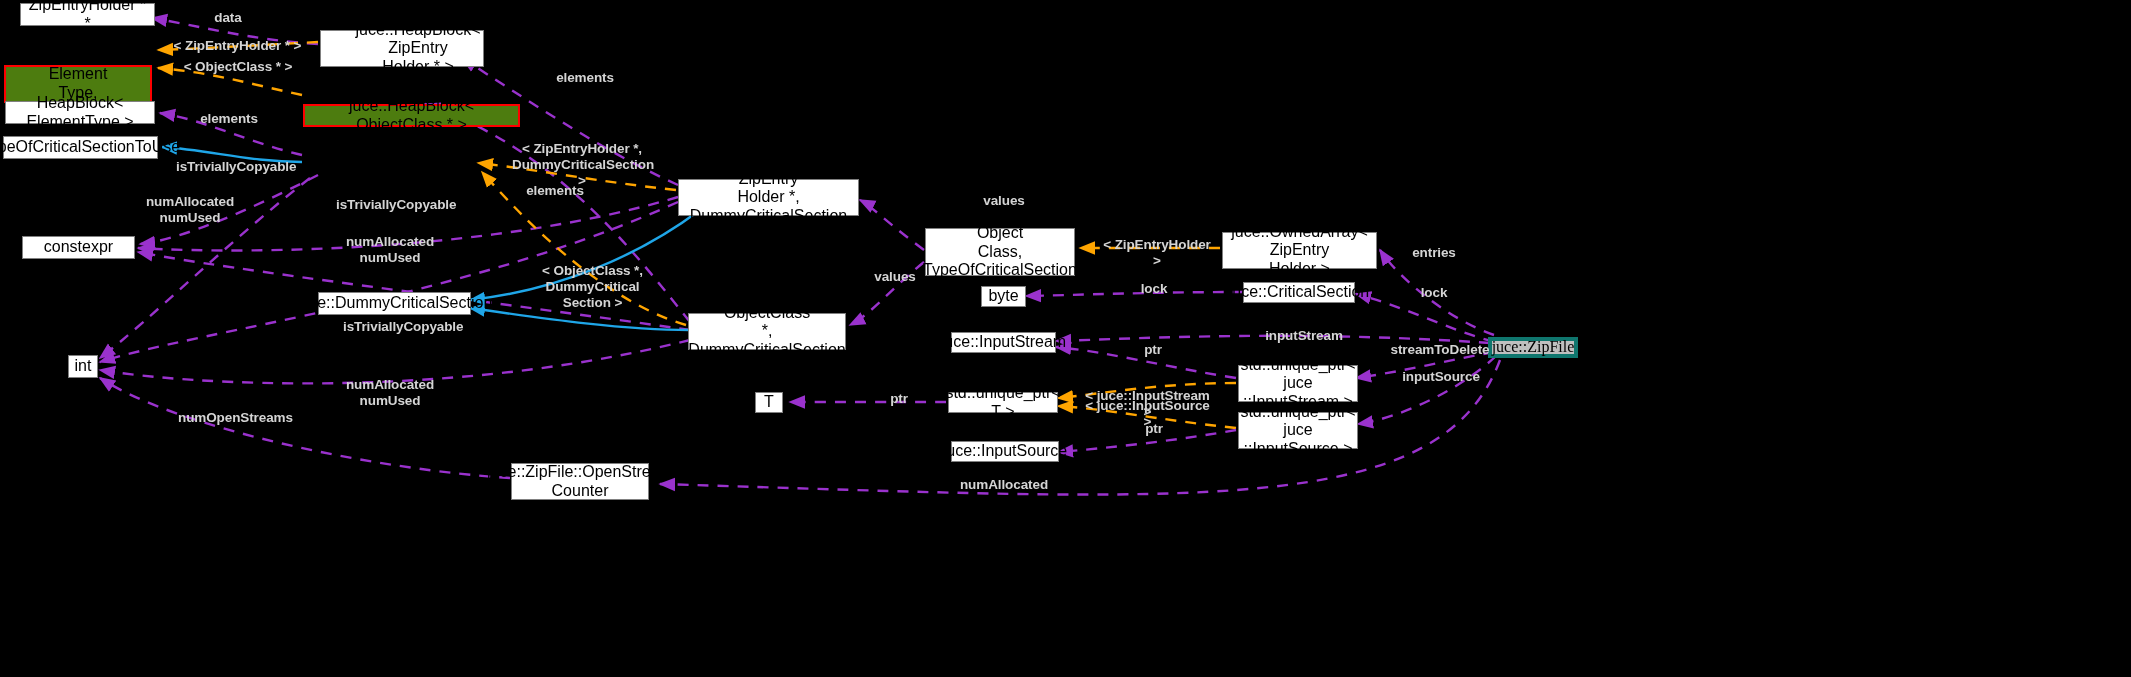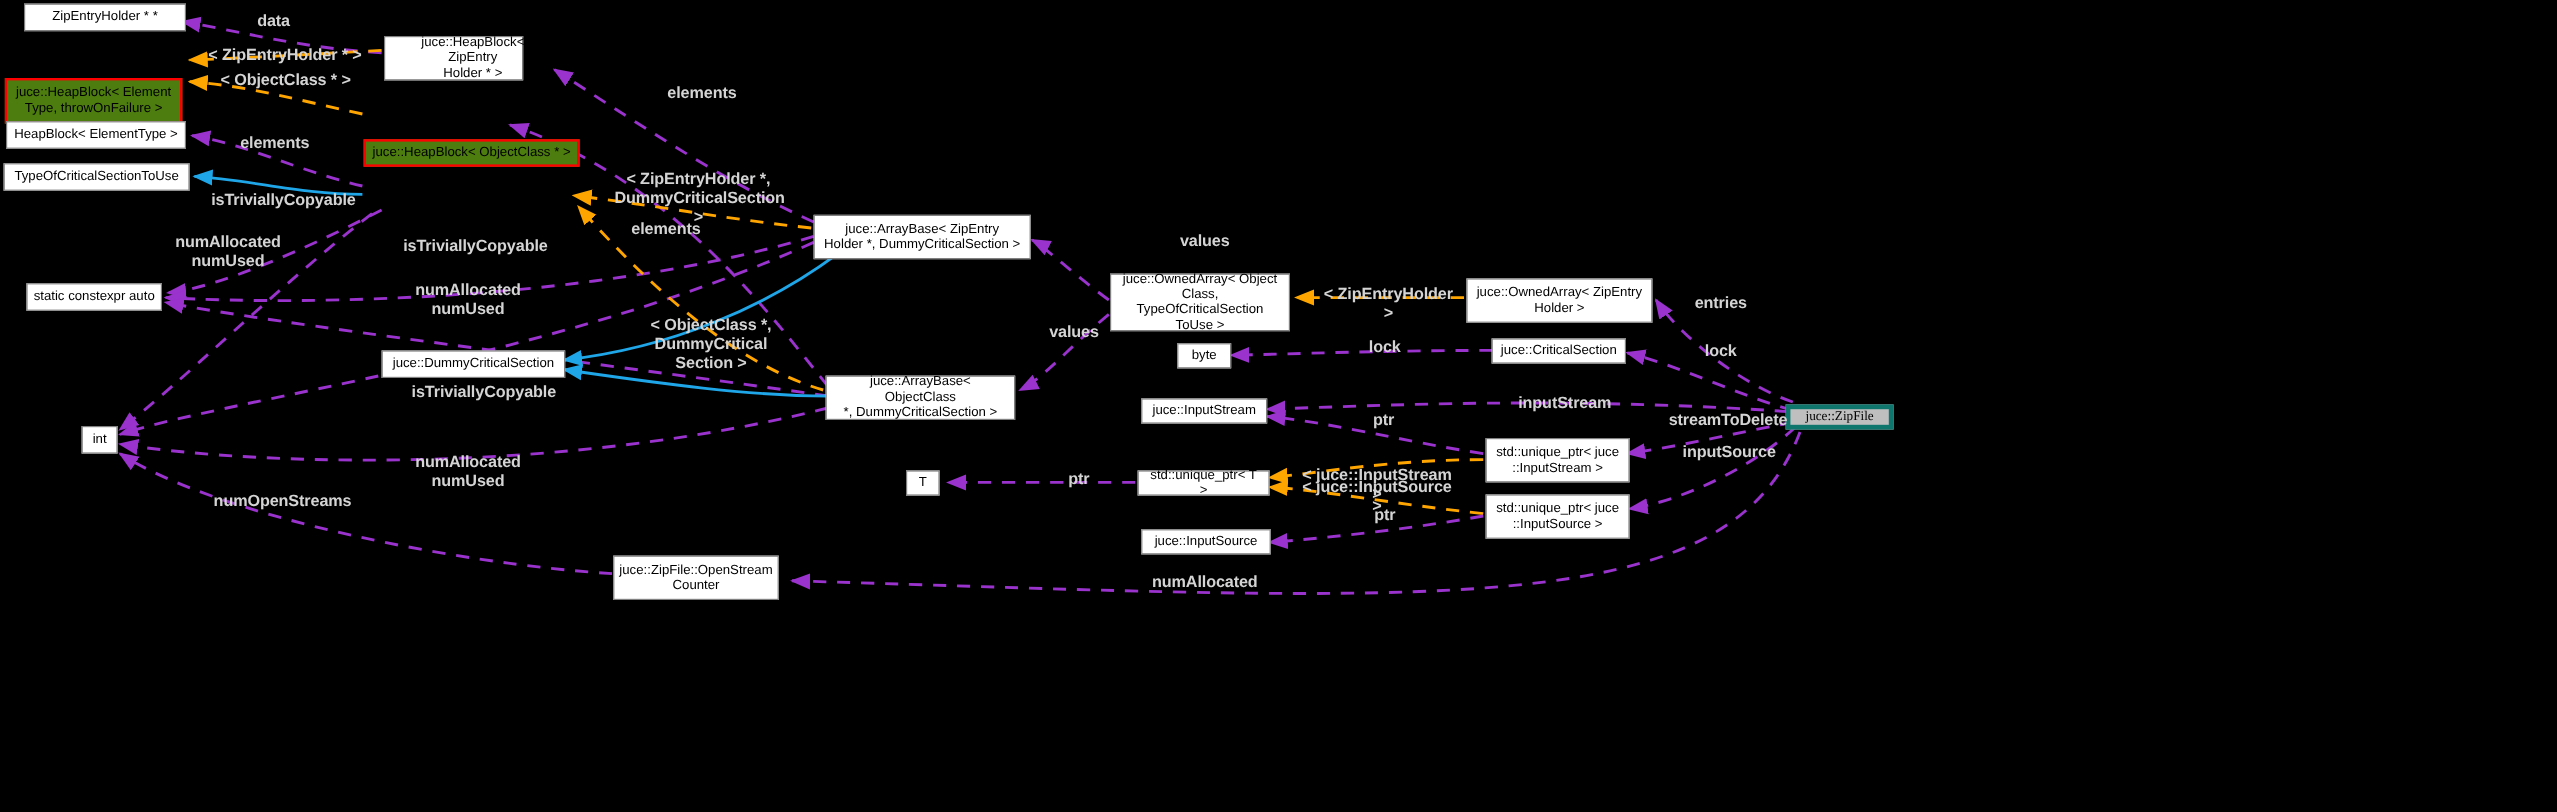--- a/index.html
+++ b/index.html
@@ -12,21 +12,21 @@
   }
   #edges{position:absolute;left:0;top:0;width:2131px;height:677px;}
   .node{
     position:absolute;
     box-sizing:border-box;
     display:flex;align-items:center;justify-content:center;
     text-align:center;
     background:#ffffff;
     color:#000000;
     border:1px solid #808080;
-    font-size:11px;
+    font-size:16px;
     line-height:1.16;
     padding:2px 5px;
     white-space:pre-line;
     letter-spacing:0px;
   }
   .node.hl{
     background:#4d7c0f;
     border:2px solid #ff0000;
     margin-top:20px;
   }
@@ -144,24 +144,24 @@
 Type, throwOnFailure &gt;</div>
 
   <div class="node" style="left:5px;top:101px;width:150px;height:23px;">HeapBlock&lt; ElementType &gt;</div>
 
   <div class="node" style="left:3px;top:136px;width:155px;height:23px;">TypeOfCriticalSectionToUse</div>
 
   <div class="node" style="left:22px;top:236px;width:113px;height:23px;">static constexpr auto</div>
 
   <div class="node" style="left:68px;top:355px;width:30px;height:23px;">int</div>
 
-  <div class="node" style="left:320px;top:30px;width:116px;height:37px;padding-left:37px;">juce::HeapBlock&lt; ZipEntry
+  <div class="node" style="left:320px;top:30px;width:164px;height:37px;padding-left:37px;">juce::HeapBlock&lt; ZipEntry
 Holder * &gt;</div>
 
-  <div class="node hl" style="left:303px;top:96px;width:180px;height:23px;">juce::HeapBlock&lt; ObjectClass * &gt;</div>
+  <div class="node hl" style="left:303px;top:84px;width:217px;height:23px;">juce::HeapBlock&lt; ObjectClass * &gt;</div>
 
 
   <div class="node" style="left:318px;top:292px;width:153px;height:23px;">juce::DummyCriticalSection</div>
 
   <div class="node" style="left:678px;top:179px;width:181px;height:37px;">juce::ArrayBase&lt; ZipEntry
 Holder *, DummyCriticalSection &gt;</div>
 
   <div class="node" style="left:688px;top:313px;width:158px;height:37px;">juce::ArrayBase&lt; ObjectClass
 *, DummyCriticalSection &gt;</div>
 

